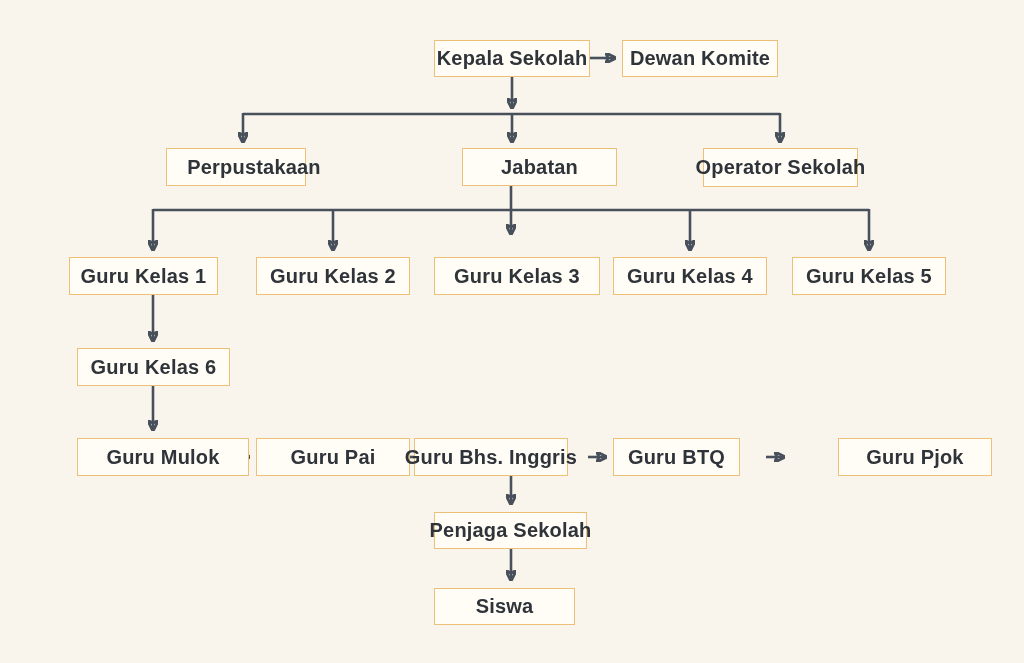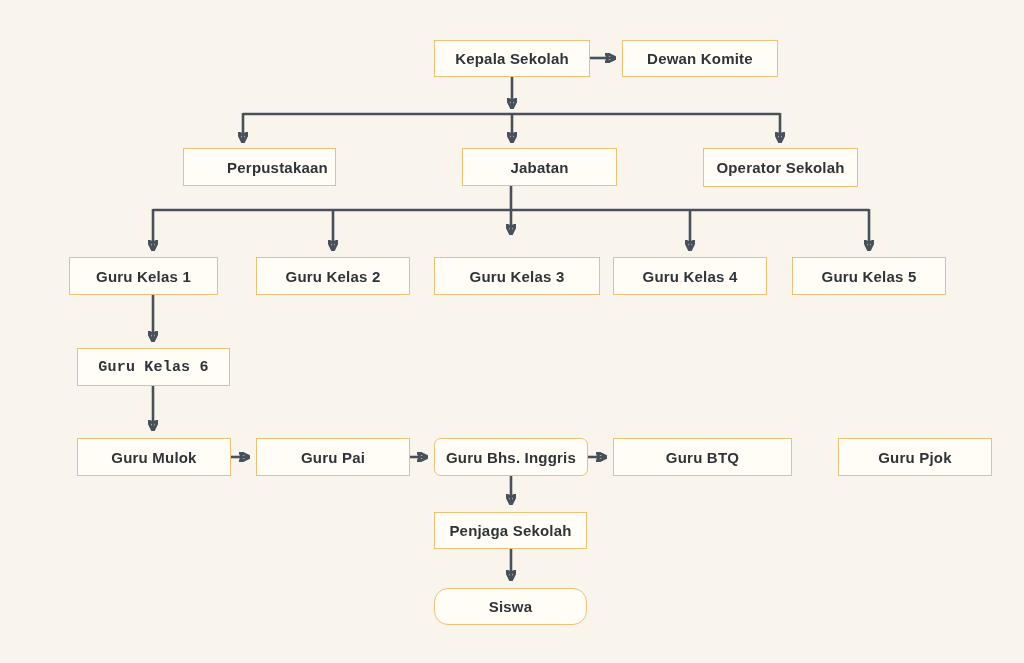--- a/index.html
+++ b/index.html
@@ -34,45 +34,45 @@
   }
   .node{
     position:absolute;
     box-sizing:border-box;
     height:38px;
     background:var(--node-fill);
     border:1.6px solid var(--node-border);
     display:flex;
     align-items:center;
     justify-content:center;
-    font-size:15px;
+    font-size:20px;
     font-weight:700;
     color:var(--text);
     letter-spacing:.2px;
     white-space:nowrap;
   }
   
   .n-kepala   {left:434px;top:40px; width:156px;height:37px;}
   .n-dewan    {left:622px;top:40px; width:156px;height:37px;}
-  .n-perpus   {left:183px;top:148px;width:153px;padding-left:36px;}
+  .n-perpus   {left:166px;top:148px;width:140px;padding-left:36px;}
   .n-jabatan  {left:434px;top:148px;width:155px;margin-left:28px;}
   .n-operator {left:703px;top:148px;width:155px;height:39px;}
   .n-gk1      {left:69px; top:257px;width:149px;}
   .n-gk2      {left:256px;top:257px;width:154px;}
   .n-gk3      {left:434px;top:257px;width:166px;}
   .n-gk4      {left:613px;top:257px;width:154px;}
   .n-gk5      {left:792px;top:257px;width:154px;}
-  .n-gk6      {left:77px; top:348px;width:153px;font-family:Liberation Mono, monospace;}
-  .n-mulok    {left:77px; top:438px;width:154px;}
+  .n-gk6      {left:77px; top:348px;width:153px;}
+  .n-mulok    {left:77px; top:438px;width:172px;}
   .n-pai      {left:256px;top:438px;width:154px;}
-  .n-bhs      {left:434px;top:438px;width:154px;border-radius:7px;}
-  .n-btq      {left:613px;top:438px;width:179px;}
+  .n-bhs      {left:414px;top:438px;width:154px;}
+  .n-btq      {left:613px;top:438px;width:127px;}
   .n-pjok     {left:838px;top:438px;width:154px;}
   .n-penjaga  {left:434px;top:512px;width:153px;height:37px;}
-  .n-siswa    {left:434px;top:588px;width:153px;height:37px;border-radius:14px;}
+  .n-siswa    {left:434px;top:588px;width:141px;height:37px;}
 </style>
 </head>
 <body>
 
 <div class="canvas">
 
   <svg class="edges" viewBox="0 0 1024 663" xmlns="http://www.w3.org/2000/svg">
     <defs>
       <marker id="ah" viewBox="0 0 10 10" refX="8" refY="5" markerWidth="4.2" markerHeight="4.2" orient="auto-start-reverse">
         <path d="M0,0 L10,5 L0,10 L2.6,5 Z" fill="#47505B" stroke="none"></path>

